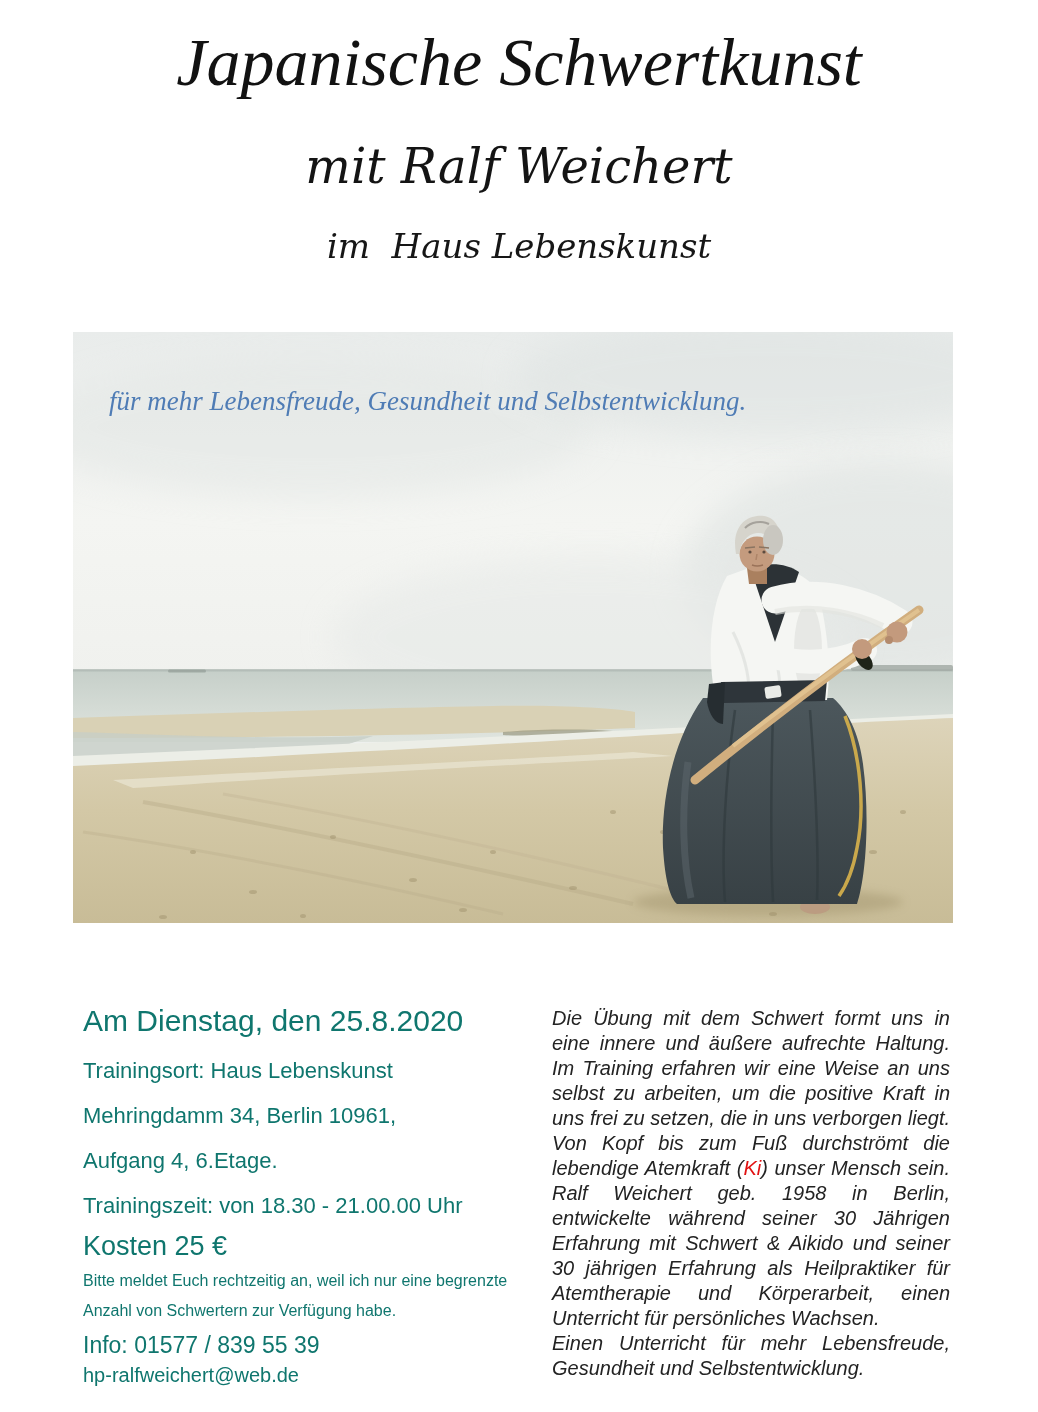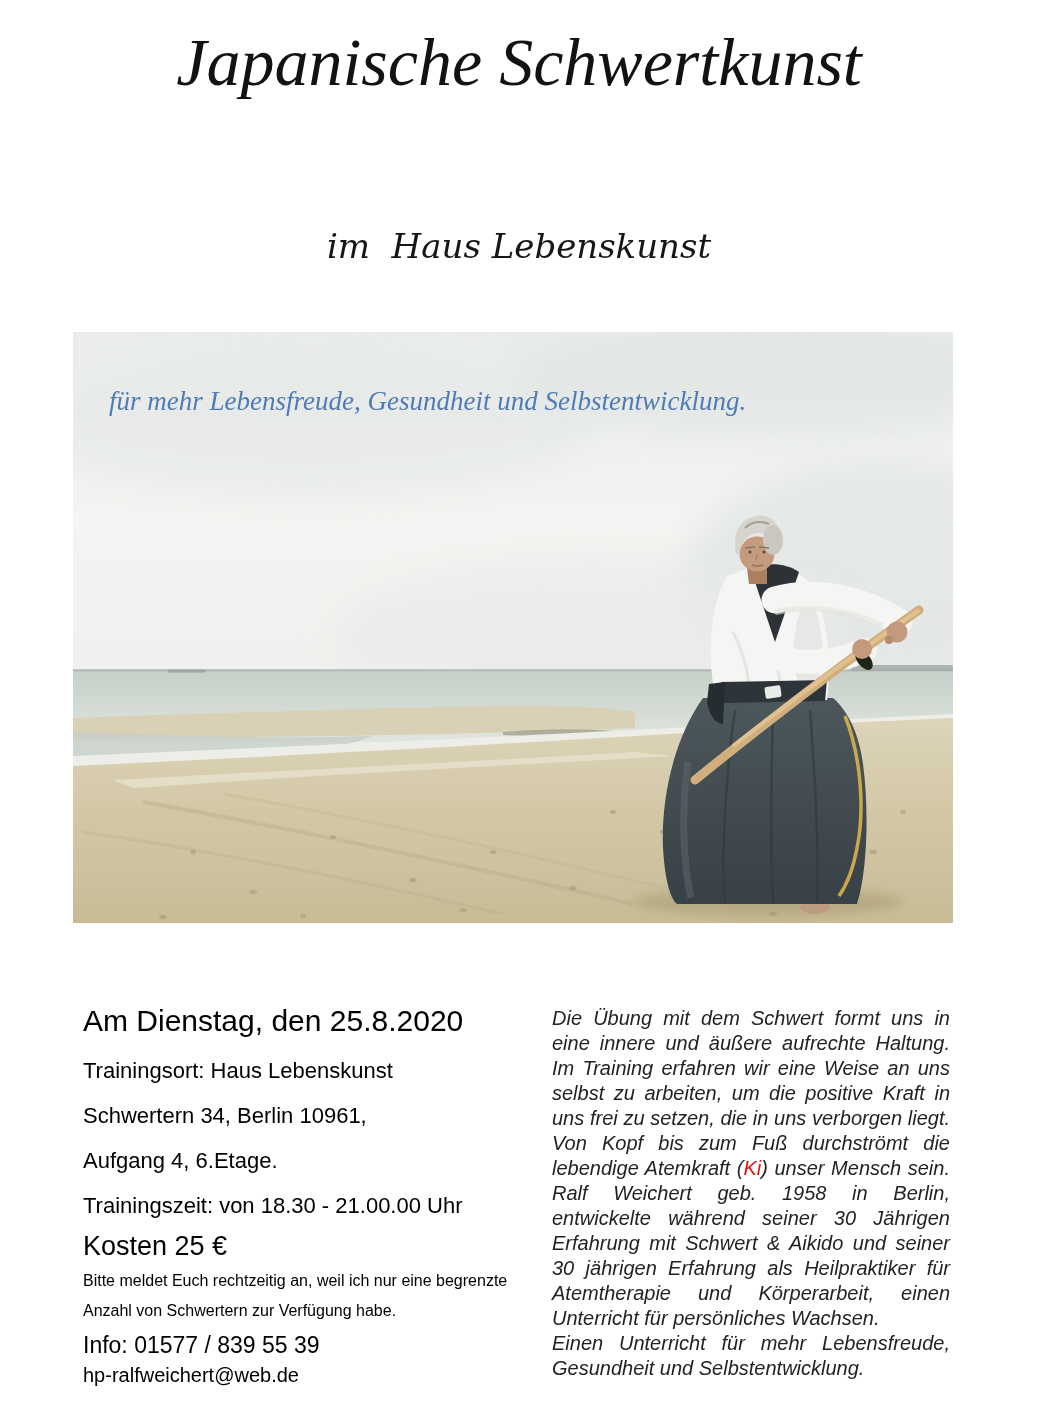--- a/index.html
+++ b/index.html
@@ -34,21 +34,21 @@
   }
   .photo svg{position:absolute;left:0;top:0;display:block;}
   .photo-caption{
     position:absolute;left:36px;top:53px;width:820px;
     font-family:Liberation Serif, serif;
     font-style:italic;font-size:27px;line-height:1.25;
     color:#4f7cb5;white-space:pre;
   }
   
   .left-col{position:absolute;left:83px;top:1003px;width:440px;}
-  .left-col p{margin:0;color:#000000;}
+  .left-col p{margin:0;color:#0f766e;}
   .l-date {font-size:30px;line-height:36px;margin-bottom:18px !important;}
   .l-mid  {font-size:22px;line-height:27px;margin-bottom:18px !important;}
   .l-time {font-size:22px;line-height:27px;margin-bottom:11px !important;}
   .l-cost {font-size:27px;line-height:33px;margin-bottom:8px  !important;}
   .l-note {font-size:16px;line-height:20px;margin-bottom:10px !important;color:#222;}
   .l-info {font-size:23px;line-height:28px;margin-bottom:2px  !important;}
   .l-mail {font-size:20px;line-height:28px;}
   .right-col{
     position:absolute;left:552px;top:1006px;width:398px;
     font-style:italic;font-size:20px;line-height:25px;color:#232323;
@@ -56,20 +56,21 @@
   }
   .right-col p{margin:0;}
   .ki{font-style:italic;}
 </style>
 </head>
 <body>
 
 <div class="page">
 
   <h1 class="h-title">Japanische Schwertkunst</h1>
+  <h2 class="h-sub">mit Ralf Weichert</h2>
   <h3 class="h-venue">im  Haus Lebenskunst</h3>
 
   <div class="photo">
     <svg width="880" height="591" viewBox="0 0 880 591" aria-hidden="true">
       <defs>
         <linearGradient id="skyG" x1="0" y1="0" x2="0" y2="1">
           <stop offset="0" stop-color="#e9eceb"></stop>
             <stop offset="0.55" stop-color="#f4f5f2"></stop>
             <stop offset="1" stop-color="#f0f1ee"></stop>
         </linearGradient>
@@ -173,21 +174,21 @@
           <path d="M679,233 Q684,235 690,233" stroke="#9a7259" stroke-width="1.5" fill="none"></path>
         </g>
       </g>
     </svg>
     <div class="photo-caption" style="color: rgb(79, 124, 181);">für mehr Lebensfreude, Gesundheit und Selbstentwicklung.</div>
   </div>
 
   <div class="left-col">
     <p class="l-date">Am Dienstag, den 25.8.2020</p>
     <p class="l-mid">Trainingsort: Haus Lebenskunst</p>
-    <p class="l-mid">Schwertern 34, Berlin 10961,</p>
+    <p class="l-mid">Mehringdamm 34, Berlin 10961,</p>
     <p class="l-mid">Aufgang 4, 6.Etage.</p>
     <p class="l-time">Trainingszeit: von 18.30 - 21.00.00 Uhr</p>
     <p class="l-cost">Kosten 25 €</p>
     <p class="l-note">Bitte meldet Euch rechtzeitig an, weil ich nur eine begrenzte</p>
     <p class="l-note">Anzahl von Schwertern zur Verfügung habe.</p>
     <p class="l-info">Info: 01577 / 839 55 39</p>
     <p class="l-mail">hp-ralfweichert@web.de</p>
   </div>
 
   <div class="right-col">

